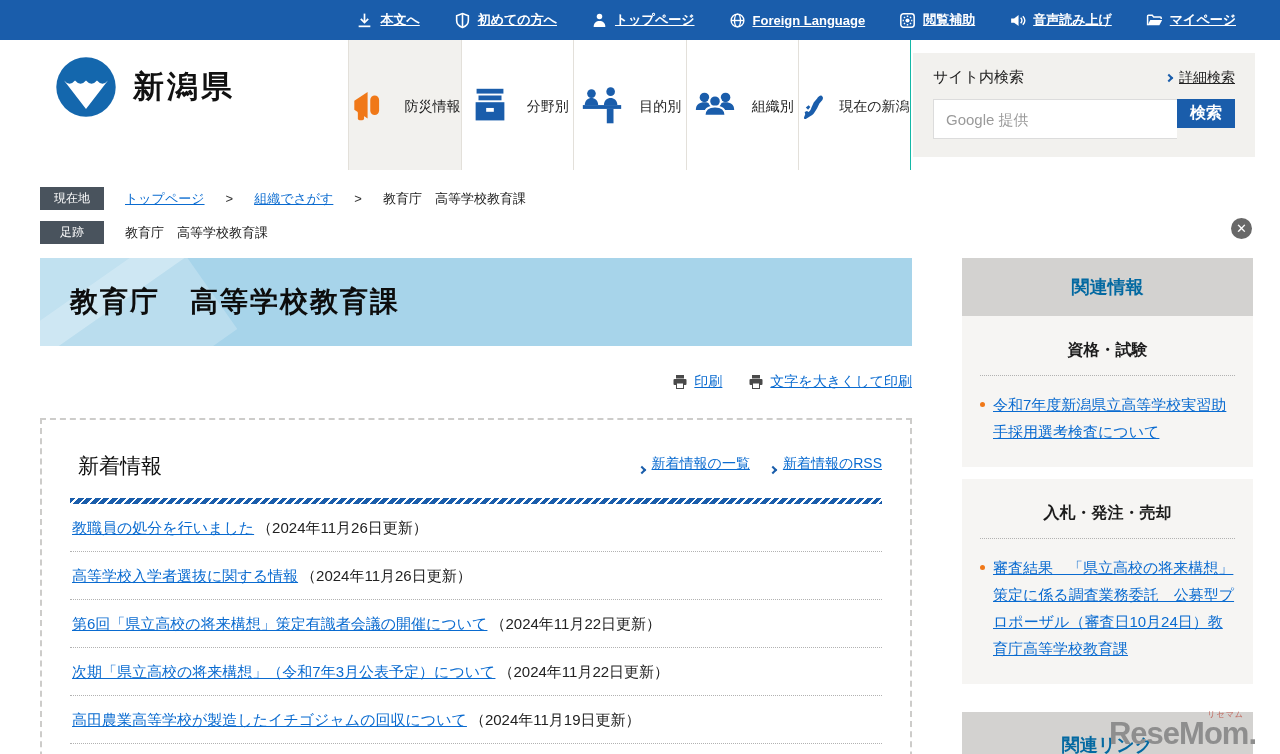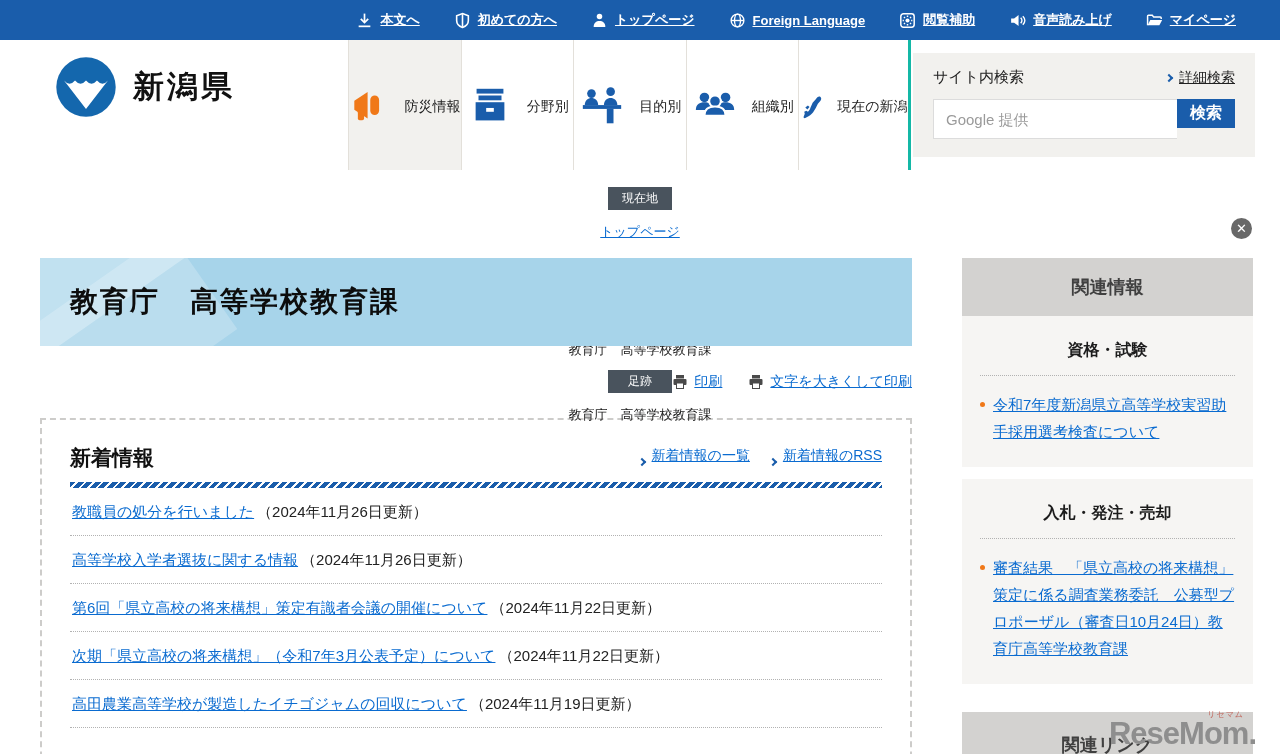--- a/index.html
+++ b/index.html
@@ -33,21 +33,21 @@
   .logo-mark { width:62px; height:62px; grid-row:1; }
   .logo-kanji { font-size:31px; font-weight:bold; letter-spacing:3px; align-self:center; }
   .logo-en { grid-column:1 / span 2; font-size:17px; font-weight:bold; letter-spacing:.5px; margin-top:6px; }
 
   .main-nav { display:flex; height:130px; }
   .nav-tab {
     width:112.5px; border-left:1px solid #e3e0da;
     display:flex; flex-direction:row; align-items:center; justify-content:center;
     gap:13px; padding-top:4px; background:#fff;
   }
-  .nav-tab:last-child { border-right:3px solid #14b8a6; }
+  .nav-tab:last-child { border-right:1px solid #14b8a6; }
   .nav-tab.active { background:#f2f1ee; }
   .nav-tab svg { width:48px; height:46px; }
   .nav-label { font-size:14px; color:#222; white-space:nowrap; }
 
   .search-panel {
     margin-left:auto; margin-right:25px; align-self:center;
     width:342px; background:#f2f1ee; padding:15px 20px 18px;
   }
   .search-top { display:flex; justify-content:space-between; align-items:center; margin-bottom:12px; }
   .search-label { font-size:15px; color:#222; }
@@ -60,21 +60,21 @@
   }
   .search-input::placeholder { color:#9a9a9a; }
   .search-btn {
     width:58px; height:29px; background:#1a5dab; color:#fff;
     font-size:16px; font-weight:bold; border:none; cursor:pointer;
     font-family:"Liberation Sans","DejaVu Sans",sans-serif;
   }
 
   
   .breadcrumbs { position:relative; padding:17px 40px 0; height:76px; }
-  .crumb-row { display:flex; align-items:center; gap:13px; margin-bottom:11px; font-size:13px;flex-direction:column; }
+  .crumb-row { display:flex; align-items:center; gap:21px; margin-bottom:11px; font-size:13px; }
   .crumb-badge {
     background:#49535d; color:#fff; font-size:12px;
     padding:3px 0; min-width:64px; text-align:center; flex:none;
   }
   .crumb-link { color:#0a6bd0; text-decoration:underline; }
   .crumb-sep { color:#333; }
   .crumb-text { color:#222; }
   .close-btn {
     position:absolute; right:28px; top:48px;
     width:21px; height:21px; border-radius:50%; background:#686868;
@@ -99,40 +99,40 @@
     width:300px; height:120px; background:rgba(255,255,255,.22); transform:rotate(-35deg);
   }
   .page-title { position:relative; z-index:1; margin:0 0 0 30px; font-size:28px; font-weight:bold; color:#0d0d0d; letter-spacing:2px; }
 
   .print-row { display:flex; justify-content:flex-end; align-items:center; gap:26px; margin-top:26px; height:20px; }
   .print-link { display:flex; align-items:center; gap:6px; color:#0a6bd0; font-size:14px; text-decoration:underline; }
   .print-link svg { width:16px; height:16px; }
 
   .news-box { margin-top:26px; border:2px dashed #cdccca; padding:24px 28px 30px; height:400px; }
   .news-head { display:flex; align-items:baseline; justify-content:space-between; }
-  .news-title { margin:0; font-size:21px; font-weight:bold; color:#111; }
+  .news-title { margin:8px; font-size:21px; font-weight:normal; color:#111; }
   .news-links { display:flex; gap:20px; }
   .news-link { color:#0a6bd0; font-size:14px; text-decoration:underline; display:flex; align-items:flex-end; }
   .chev {
     display:inline-block; width:6px; height:6px;
     border-top:2px solid #1a5dab; border-right:2px solid #1a5dab;
     transform:rotate(45deg); margin-right:7px; flex:none;
   }
   .divider-striped {
     height:6px; margin-top:10px;
     background:repeating-linear-gradient(135deg,#1a5dab 0,#1a5dab 4px,#fff 4px,#fff 6px);
   }
   .news-list { list-style:none; margin:0; padding:0; }
   .news-item { padding:15px 2px 13px; border-bottom:1px dotted #b2b2b2; font-size:15px; }
   .news-item a { color:#0a6bd0; text-decoration:underline; }
   .news-date { color:#222; margin-left:3px; }
 
   
   .sidebar { width:291px; flex:none; }
-  .sb-header { background:#d3d2d0; text-align:center; font-size:18px; font-weight:bold; color:#404040; padding:17px 0; }
+  .sb-header { background:#d3d2d0; text-align:center; font-size:18px; font-weight:bold; color:#0369a1; padding:17px 0; }
   .sb-section { background:#f6f5f3; padding:20px 18px 22px; }
   .sb-section + .sb-section { margin-top:12px; }
   .sb-sub { margin:4px 0 14px; text-align:center; font-size:16px; font-weight:bold; color:#1c1c1c; }
   .sb-dotted { border-top:1px dotted #b2b2b2; margin-bottom:15px; }
   .sb-link-item { display:flex; gap:8px; font-size:15px; line-height:1.8; }
   .bullet { width:5px; height:5px; border-radius:50%; background:#f07818; margin-top:11px; flex:none; }
   .sb-link { color:#0a6bd0; text-decoration:underline; }
   .sb-header.links { margin-top:28px; padding:21px 0 43px; }
 
   

